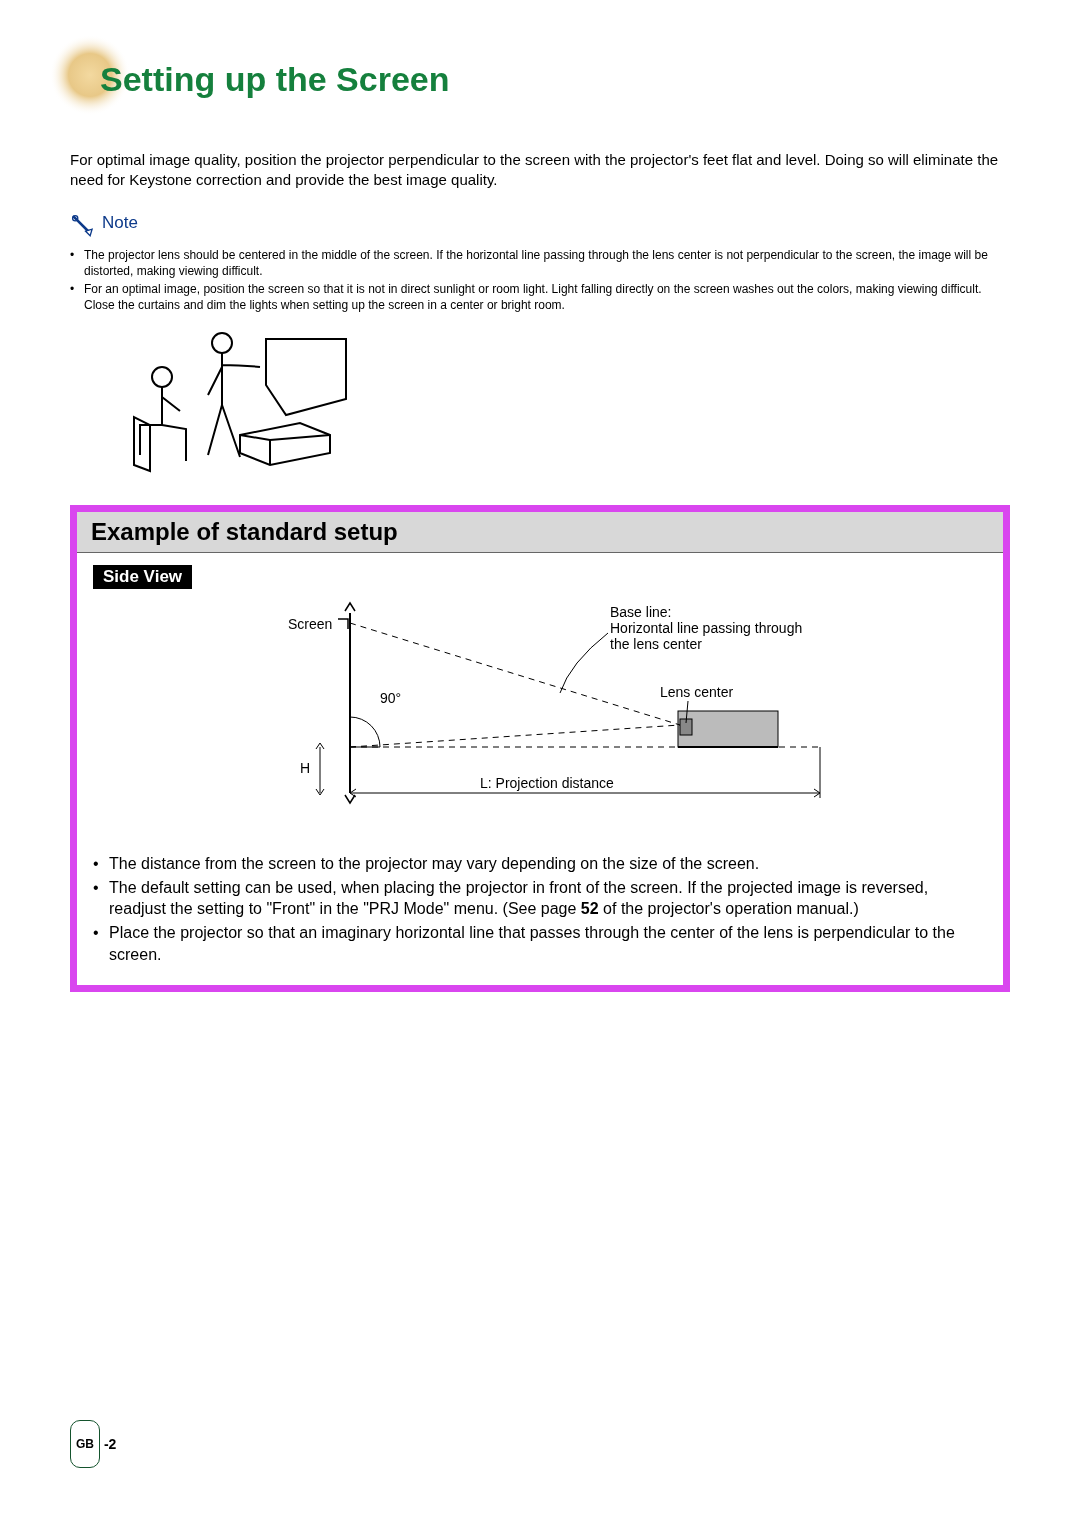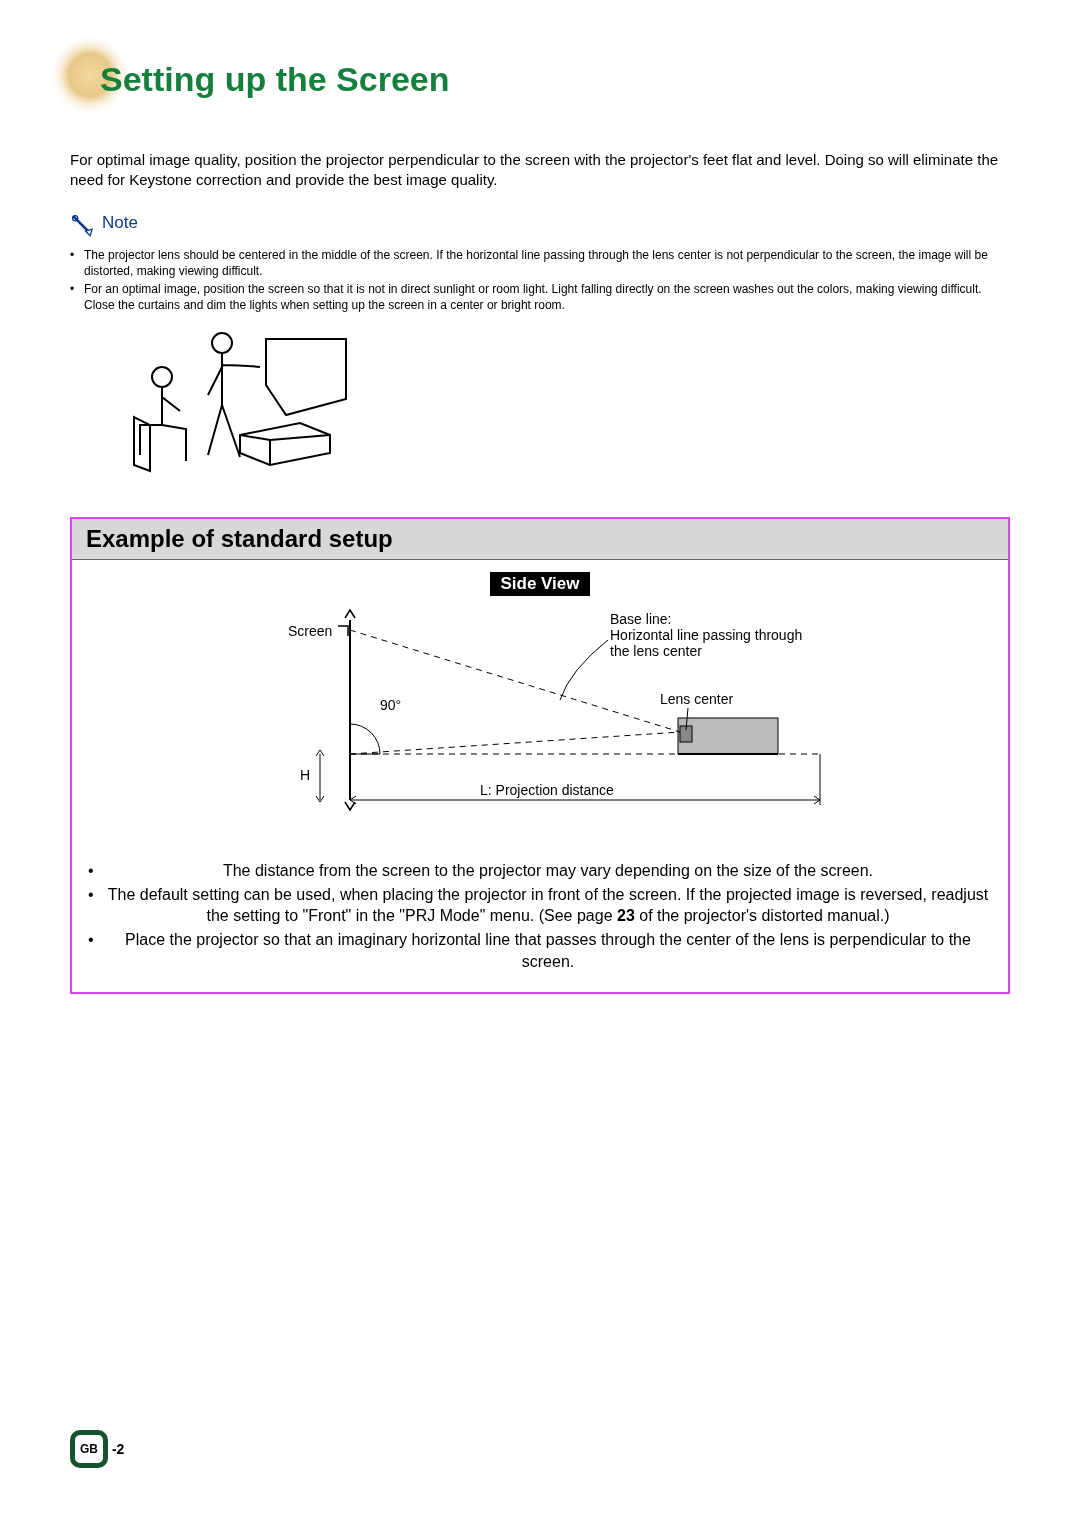--- a/index.html
+++ b/index.html
@@ -93,31 +93,31 @@
     content: "";
     position: absolute;
     left: 3px;
     top: 6px;
     width: 10px;
     height: 10px;
     background: #000;
   }
   .illus { width: 260px; margin-left: 30px; margin-top:-20px; }
   .example-box {
-    border: 2px solid #d946ef;
-    margin-top: 32px;
+    border: 7px solid #d946ef;
+    margin-top: 20px;
   }
   .example-header {
     background: #d8d8d8;
     font-size: 24px;
     font-weight: bold;
     padding: 6px 14px;
     border-bottom: 1px solid #666;
   }
-  .example-body { padding: 12px 16px 18px 16px; text-align: center; }
+  .example-body { padding: 12px 16px 18px 16px; }
   .side-view-label {
     display: inline-block;
     background: #000;
     color: #fff;
     font-size: 17px;
     font-weight: bold;
     padding: 2px 10px;
     margin-bottom: 4px;
   }
   .diagram-wrap {
@@ -141,23 +141,23 @@
   }
   .ex-bullets b { font-weight: bold; }
   .footer {
     position: absolute;
     bottom: 55px;
     left: 70px;
     font-size: 14px;
   }
   .gb-badge {
     display: inline-block;
-    border: 5px solid #14532d;
+    border: 1px solid #14532d;
     border-radius: 10px;
-    padding: 7px 5px;
+    padding: 16px 5px;
     font-size: 12px;
     font-weight: bold;
     vertical-align: middle;
   }
   .page-num { font-weight: bold; vertical-align: middle; }
 </style>
 </head>
 <body>
 
 <svg class="header-bullet" viewBox="0 0 100 100">
@@ -252,21 +252,21 @@
 
           <text x="430" y="24" font-size="14">Base line:</text>
           <text x="430" y="40" font-size="14">Horizontal line passing through</text>
           <text x="430" y="56" font-size="14">the lens center</text>
           <path d="M428 40 Q390 70 380 100" fill="none" stroke="#000"></path>
         </svg>
       </div>
 
       <ul class="ex-bullets">
         <li><span>The distance from the screen to the projector may vary depending on the size of the screen.</span><b></b><span></span></li>
-        <li><span>The default setting can be used, when placing the projector in front of the screen. If the projected image is reversed, readjust the setting to "Front" in the "PRJ Mode" menu. (See page </span><b>23</b><span> of the projector's distorted manual.)</span></li>
+        <li><span>The default setting can be used, when placing the projector in front of the screen. If the projected image is reversed, readjust the setting to "Front" in the "PRJ Mode" menu. (See page </span><b>52</b><span> of the projector's operation manual.)</span></li>
         <li><span>Place the projector so that an imaginary horizontal line that passes through the center of the lens is perpendicular to the screen.</span><b></b><span></span></li>
       </ul>
     </div>
   </div>
 
 </div>
 
 <div class="footer">
   <span class="gb-badge">GB</span>
   <span class="page-num">-2</span>

